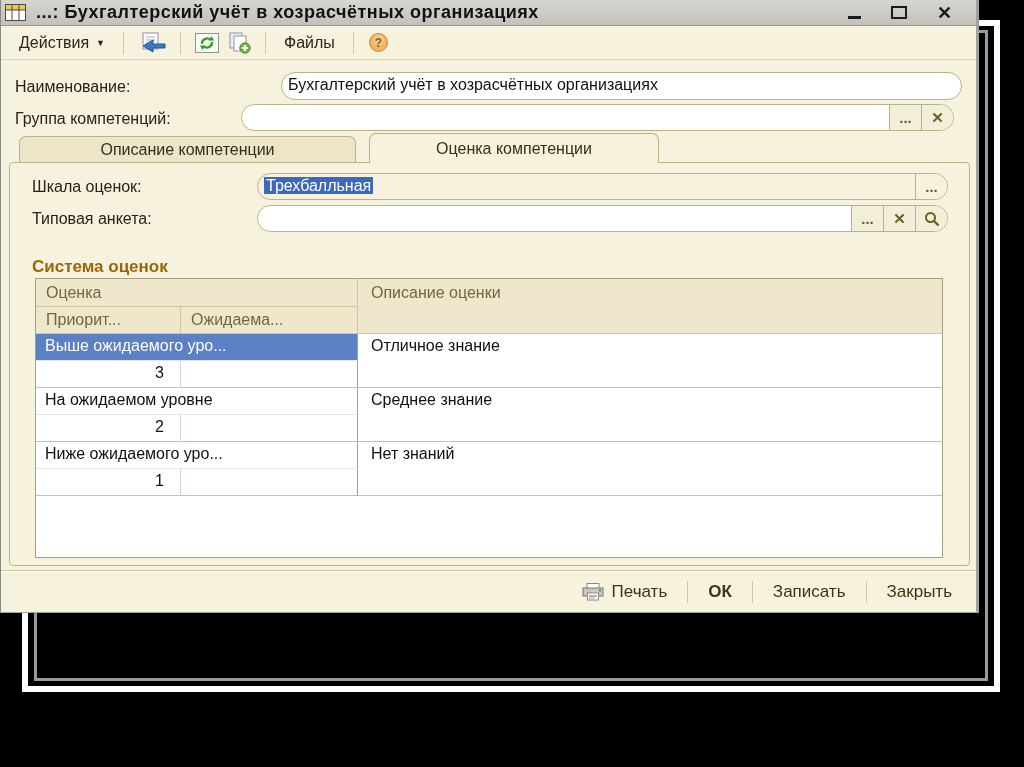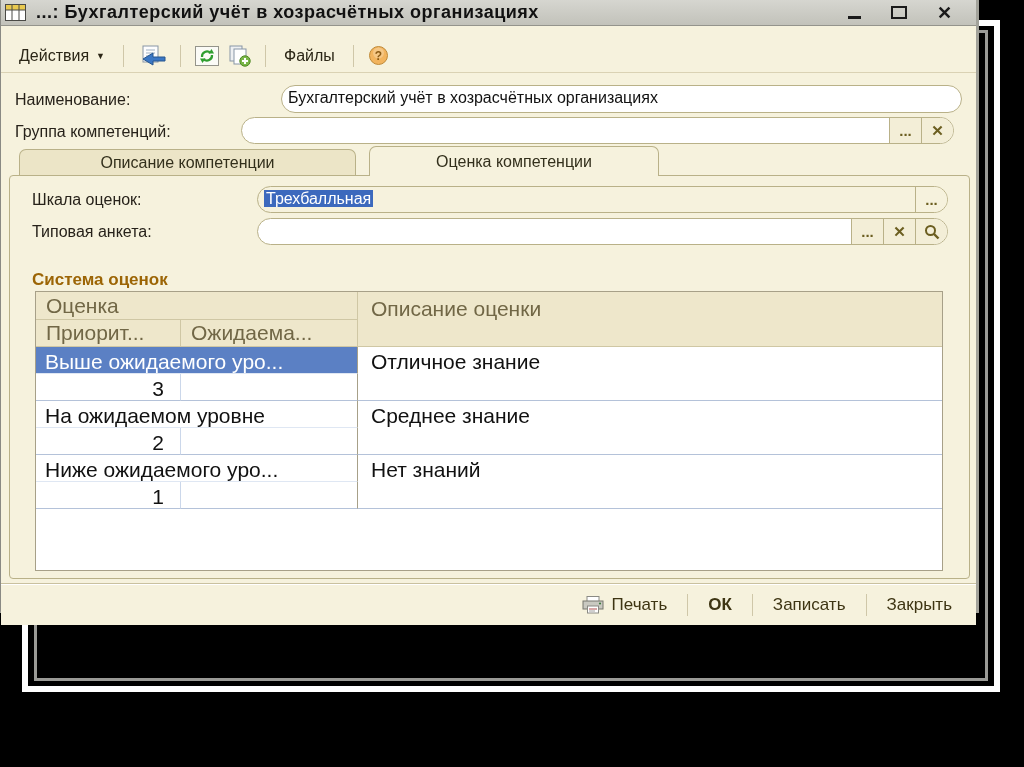--- a/index.html
+++ b/index.html
@@ -13,21 +13,21 @@
   
   .window { position:absolute; left:0; top:0; width:979px; height:613px; border-right:3px solid #a2a29a; border-bottom:3px solid #a2a29a; border-left:1px solid #8a8a84; background:#f6f2dd; }
   .titlebar { height:26px; background:linear-gradient(#d6d6d0,#c2c2ba); border-bottom:1px solid #94948c; display:flex; align-items:center; padding:0 10px 0 4px; }
   .titlebar .app-icon { margin-right:10px; display:inline-flex; }
   .titlebar .title { font-weight:bold; font-size:18px; color:#111; letter-spacing:.5px; flex:1; white-space:nowrap; overflow:hidden; }
   .win-controls { display:flex; align-items:center; gap:30px; margin-right:14px; }
   .btn-min { width:13px; height:3px; background:#1a1a1a; margin-top:9px; cursor:default; }
   .btn-max { width:16px; height:13px; border:2px solid #1a1a1a; cursor:default; }
   .btn-close { font-size:18px; font-weight:bold; color:#1a1a1a; line-height:14px; cursor:default; }
 
-  .body { position:relative; width:100%; height:586px; background:#f6f2dd;margin-top:13px; }
+  .body { position:relative; width:100%; height:586px; background:#f6f2dd; }
 
   
   .toolbar { position:absolute; left:0; top:0; width:100%; height:34px; display:flex; align-items:center; padding-left:10px; border-bottom:1px solid #dad2b4; font-size:16px; color:#2b2616; }
   .tb-sep { width:1px; height:22px; background:#cfc7a8; margin:0 10px; }
   .tb-btn { display:flex; align-items:center; gap:7px; padding:3px 8px; cursor:default; }
   .tb-caret { font-size:9px; color:#2b2616; }
   .tb-icon { display:inline-flex; padding:2px 4px; cursor:default; }
 
   
   .lbl { position:absolute; font-size:16px; color:#27221a; white-space:nowrap;text-align:center; }
@@ -39,21 +39,21 @@
 
   
   .tab { position:absolute; height:27px; border:1px solid #b9b188; border-bottom:none; border-radius:7px 7px 0 0; background:#ece5c7; display:flex; align-items:center; justify-content:center; font-size:16px; color:#33301c; cursor:default; }
   .tab.active { background:#f6f2dd; height:30px; z-index:3; }
 
   .panel { position:absolute; left:8px; top:136px; width:961px; height:404px; border:1px solid #b9b188; border-radius:4px; background:#f6f2dd; z-index:2; }
 
   .section-title { position:absolute; left:22px; top:94px; font-size:17px; font-weight:bold; color:#9c6505; }
 
   
-  .ratings-table { position:absolute; left:25px; top:115px; width:908px; height:280px; background:#fff; border:1px solid #a7a088; display:grid; grid-template-columns:145px 177px 1fr; grid-template-rows:28px 27px 27px 27px 27px 27px 27px 27px auto; font-size:21px; }
+  .ratings-table { position:absolute; left:25px; top:115px; width:908px; height:280px; background:#fff; border:1px solid #a7a088; display:grid; grid-template-columns:145px 177px 1fr; grid-template-rows:28px 27px 27px 27px 27px 27px 27px 27px auto; font-size:16px; }
   .th { background:#eee7cb; color:#716746; display:flex; align-items:center; padding-left:10px; border-bottom:1px solid #cfc7a4; white-space:nowrap; overflow:hidden; }
   .th.rt { border-right:1px solid #cfc7a4; }
   .th.desc-h { align-items:flex-start; padding-top:5px; padding-left:13px; }
   .cell { background:#fff; color:#111; white-space:nowrap; overflow:hidden; }
   .cell-name { padding:3px 0 0 9px; border-right:1px solid #a7a088; border-bottom:1px solid #dfe7f3; }
   .cell-name.selected { background:#5b80c4; color:#ffffff; }
   .cell-num { text-align:right; padding:3px 16px 0 0; border-right:1px solid #cbd7ea; border-bottom:1px solid #b4c2d9; }
   .cell-blank { border-right:1px solid #a7a088; border-bottom:1px solid #b4c2d9; }
   .cell-desc { padding:3px 0 7px 13px; border-bottom:1px solid #b4c2d9; }
   .cell-fill { grid-area:9/1/10/4; background:#fff; }

